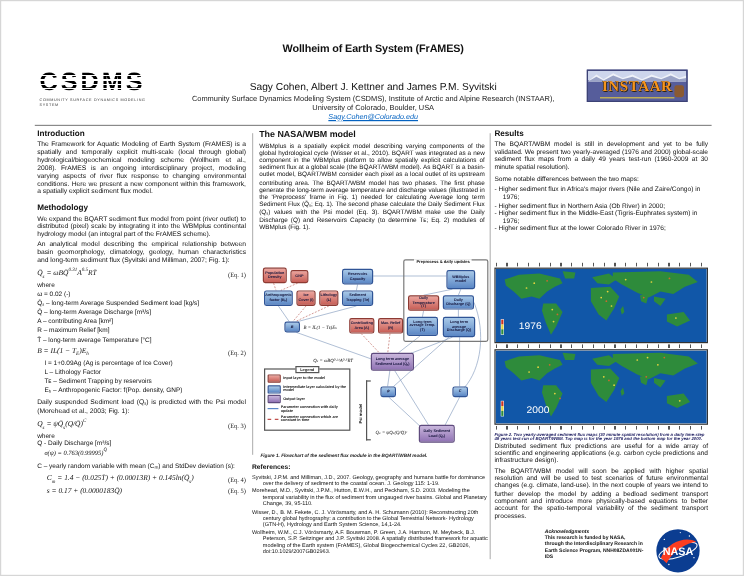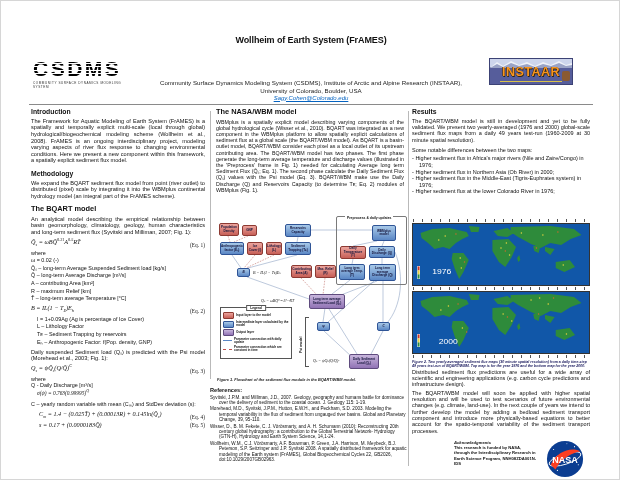--- a/index.html
+++ b/index.html
@@ -21,21 +21,21 @@
                letter-spacing:2.5px;color:#000;font-family:"Liberation Sans",sans-serif;}
   .csdms .stripes{position:absolute;left:0;top:2px;width:100%;height:16px;
                background:repeating-linear-gradient(180deg,transparent 0 2.6px,#fff 2.6px 3.6px);}
   .csdms .tag{display:block;font-size:3.1px;letter-spacing:0.55px;color:#333;margin-top:1px;}
   
   .instaar{position:absolute;left:488px;top:57px;width:82px;height:25px;background:#565d9b;
            border:0.5px solid #3c4275;overflow:hidden;}
   .instaar svg{position:absolute;left:0;top:0;}
   .instaar .word{position:absolute;left:0;top:6px;width:100%;text-align:center;font-weight:900;
            font-size:12.5px;color:#f7941e;letter-spacing:0.5px;
-           text-shadow:0.7px 0.7px 0 #2e2410, -0.4px -0.4px 0 #2e2410;}
+           text-shadow:0.7px 0.7px 0 #2e2410, -0.4px -0.4px 0 #2e2410;font-family:Liberation Serif, serif;}
   .instaar .uline{position:absolute;left:10px;bottom:2.5px;width:62px;height:1px;background:#d8c24a;}
   
   .vline{position:absolute;width:1px;background:#b9b9b9;}
   .col{position:absolute;top:107px;font-size:5.6px;line-height:1.17;text-align:justify;}
   .col-left{left:30px;width:174px;}
   .col-mid{left:215px;width:188px;font-size:5.3px;}
   .col-right{left:411px;width:178px;font-size:5.5px;line-height:1.15;}
   h2{font-size:6.8px;margin:0 0 2px 0;text-align:left;}
   h2.big{font-size:7.4px;}
   .mt{margin-top:6px;}
@@ -114,38 +114,38 @@
     <svg width="82" height="25" viewBox="0 0 82 25">
       <rect x="0" y="0" width="82" height="8" fill="#cdd5ec"></rect>
       <polygon points="0,9 7,3 13,7 21,2 29,6 37,3 45,7 53,3 61,6 69,2 76,6 82,4 82,9" fill="#eef1f8"></polygon>
       <polygon points="0,9 7,5 13,8 21,4 29,7 37,5 45,8 53,5 61,7 69,4 76,7 82,6 82,9" fill="#9aa3c6"></polygon>
       <rect x="72" y="12" width="8" height="10" rx="2" fill="#8a5a32"></rect>
     </svg>
     <span class="word">INSTAAR</span>
     <span class="uline"></span>
   </div>
 
+  <div class="authors">Sagy Cohen, Albert J. Kettner and James P.M. Syvitski</div>
   <div class="affil">Community Surface Dynamics Modeling System (CSDMS), Institute of Arctic and Alpine Research (INSTAAR),</div>
   <div class="affil2">University of Colorado, Boulder, USA</div>
   <div class="email-row">
     <a>Sagy.Cohen@Colorado.edu</a>
   </div>
   <div class="header-rule"></div>
 
   <div class="vline" style="left:209px;top:110px;height:268px;"></div>
   <div class="vline" style="left:407px;top:110px;height:355px;"></div>
 
   <div class="col col-left">
     <h2>Introduction</h2>
     <p>The Framework for Aquatic Modeling of Earth System (FrAMES) is a spatially and temporally explicit multi-scale (local through global) hydrological/biogeochemical modeling scheme (Wollheim et al., 2008). FrAMES is an ongoing interdisciplinary project, modeling varying aspects of river flux response to changing environmental conditions. Here we present a new component within this framework, a spatially explicit sediment flux model.</p>
 
     <h2 class="mt">Methodology</h2>
     <p>We expand the BQART sediment flux model from point (river outlet) to distributed (pixel) scale by integrating it into the WBMplus continental hydrology model (an integral part of the FrAMES scheme).</p>
 
-    <h2 class="big mt">The BQART model</h2>
     <p>An analytical model describing the empirical relationship between basin geomorphology, climatology, geology, human characteristics and long-term sediment flux (Syvitski and Milliman, 2007; Fig. 1):</p>
 
     <div class="eq-row">
       <span class="eq"><span>Q̄</span><sub>s</sub><span> = ωBQ̄</span><sup>0.31</sup><span>A</span><sup>0.5</sup><span>RT̄</span></span>
       <span class="eq-tag">(Eq. 1)</span>
     </div>
 
     <div class="varline" style="text-align:left;">where</div>
     <div class="vline-list">
       <div class="varline">ω = 0.02 (-)</div>

